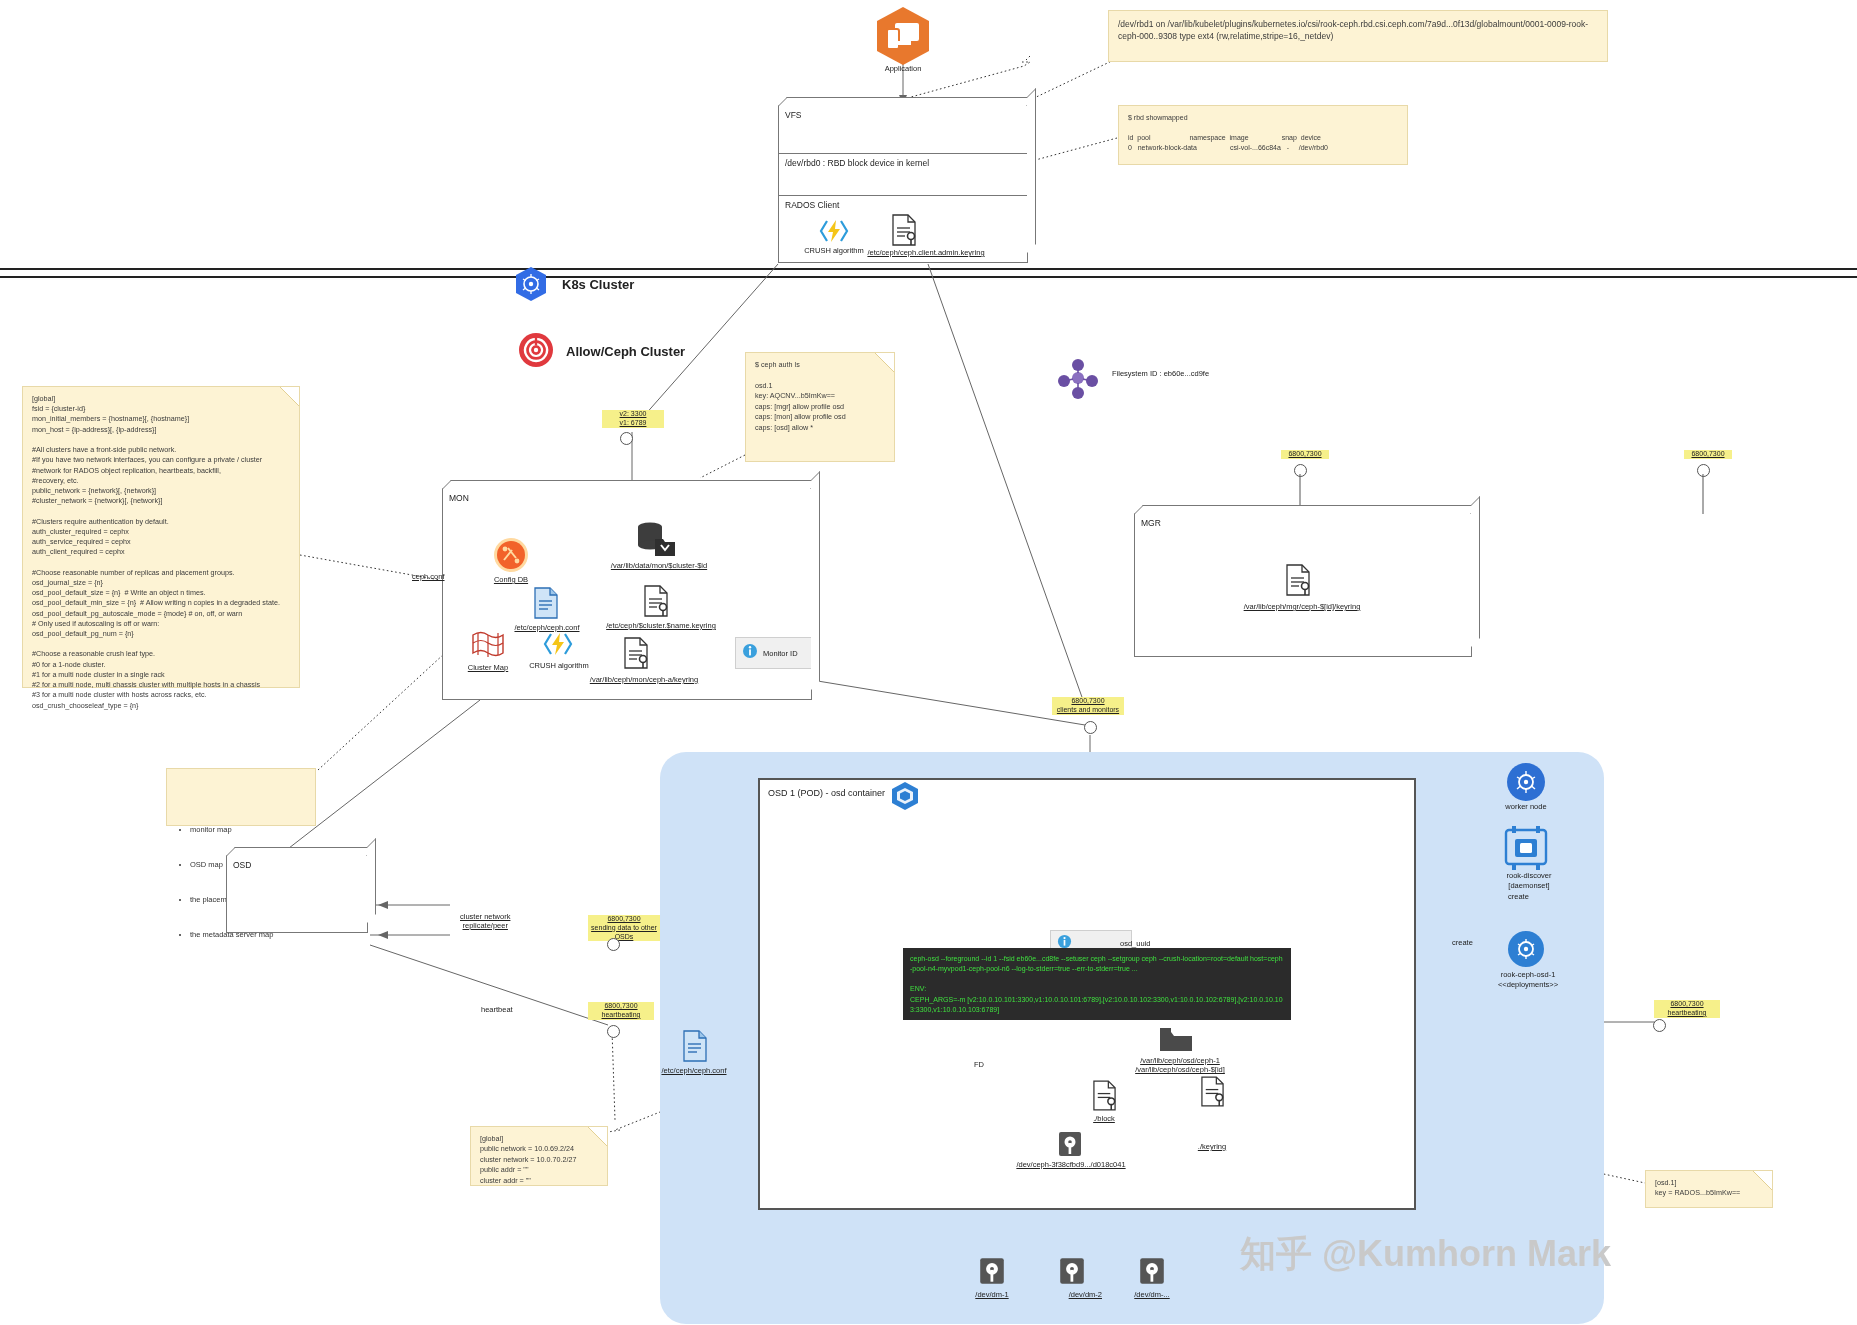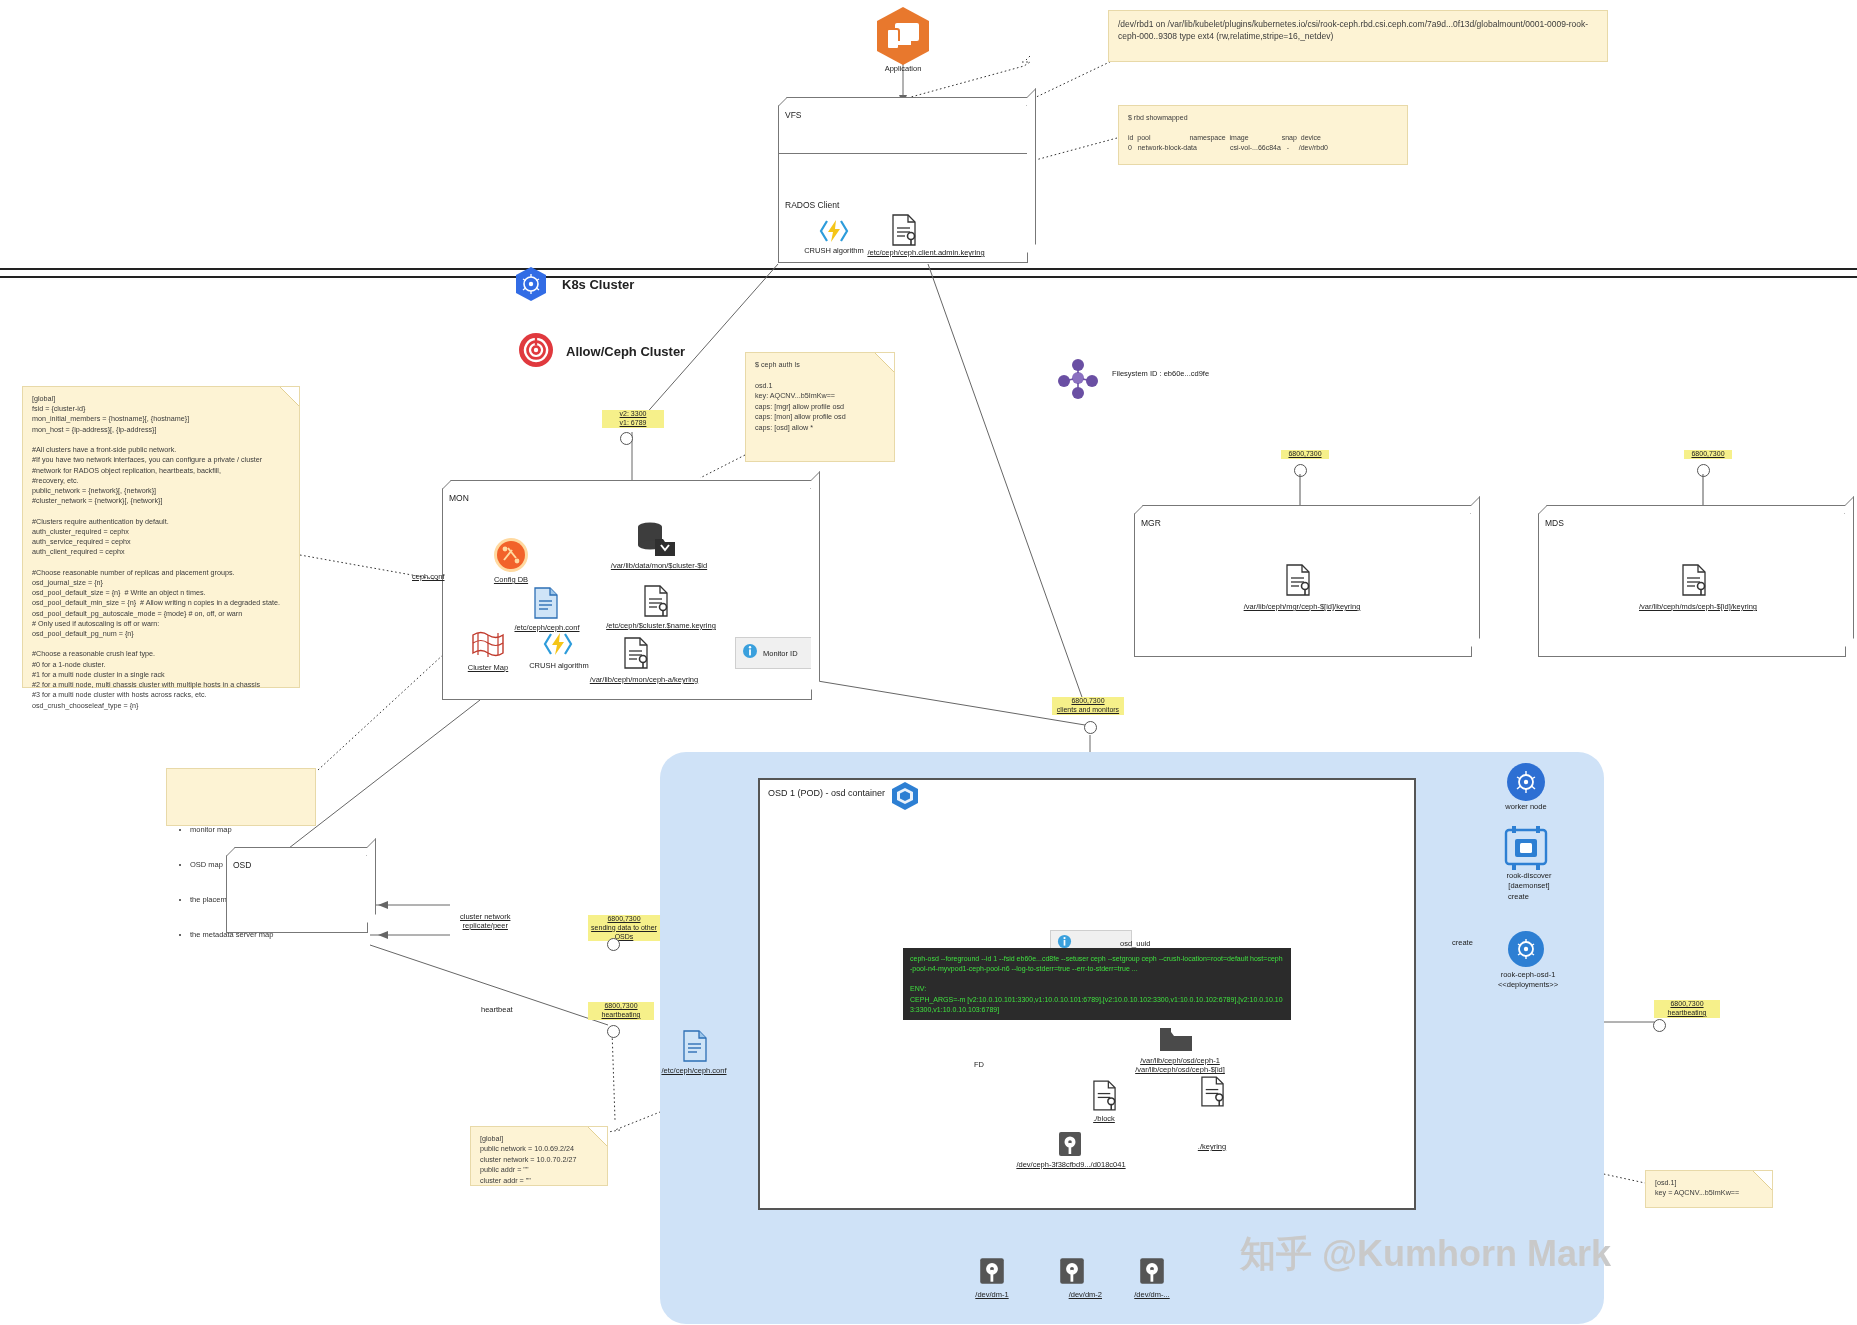--- a/index.html
+++ b/index.html
@@ -118,20 +118,23 @@
       <rect x="14" y="24" width="12" height="20" rx="2" fill="#fff" stroke="#e8782d" stroke-width="2"></rect>
       <rect x="24" y="36" width="14" height="4" fill="#fff"></rect>
     </svg>
   </div>
   <div class="abs cap" style="left:863px;top:64px;width:80px;">Application</div>
 
   <div class="abs box3d" style="left:778px;top:105px;width:250px;height:158px;">
     <div class="abs" style="left:0;top:0;width:100%;height:48px;border-bottom:1px solid #777;box-sizing:border-box;">
       <span class="boxlabel">VFS</span>
     </div>
+    <div class="abs" style="left:0;top:48px;width:100%;height:42px;border-bottom:1px solid #777;box-sizing:border-box;">
+      <span class="boxlabel">/dev/rbd0 : RBD block device in kernel</span>
+    </div>
     <div class="abs" style="left:0;top:90px;width:100%;height:68px;box-sizing:border-box;">
       <span class="boxlabel">RADOS Client</span>
       <div class="abs" style="left:40px;top:22px;">
         <svg width="30" height="26" viewBox="0 0 30 26">
           <path d="M8,3 L2,13 L8,23" stroke="#2d9cdb" stroke-width="2.2" fill="none"></path>
           <path d="M22,3 L28,13 L22,23" stroke="#2d9cdb" stroke-width="2.2" fill="none"></path>
           <polygon points="17,2 9,14 14,14 12,24 21,11 16,11" fill="#f5c518"></polygon>
         </svg>
       </div>
       <div class="abs cap" style="left:18px;top:50px;width:74px;">CRUSH algorithm</div>
@@ -349,35 +352,20 @@
       </svg>
     </div>
     <div class="abs cap u" style="left:92px;top:88px;width:150px;">/var/lib/ceph/mgr/ceph-$[id]/keyring</div>
   </div>
 
   <div class="abs hl" style="left:1684px;top:450px;width:46px;">6800,7300</div>
   <div class="abs port" style="left:1697px;top:464px;"></div>
   <svg class="abs" style="left:1702px;top:474px;width:4px;height:40px;">
     <line x1="1" y1="0" x2="1" y2="40" stroke="#555" stroke-width="1"></line>
   </svg>
-  <div class="abs box3d" style="left:1538px;top:513px;width:308px;height:144px;">
-    <span class="boxlabel">MDS</span>
-    <div class="abs" style="left:142px;top:50px;">
-      <svg width="26" height="32" viewBox="0 0 26 32">
-        <path d="M2,1 H17 L24,8 V31 H2 Z" fill="#fff" stroke="#333" stroke-width="1.3"></path>
-        <path d="M17,1 V8 H24" fill="none" stroke="#333" stroke-width="1.3"></path>
-        <line x1="6" y1="14" x2="19" y2="14" stroke="#333" stroke-width="1.3"></line>
-        <line x1="6" y1="18" x2="19" y2="18" stroke="#333" stroke-width="1.3"></line>
-        <line x1="6" y1="22" x2="14" y2="22" stroke="#333" stroke-width="1.3"></line>
-        <circle cx="20" cy="22" r="3.5" fill="none" stroke="#333" stroke-width="1.6"></circle>
-        <line x1="20" y1="25" x2="20" y2="31" stroke="#333" stroke-width="1.6"></line>
-      </svg>
-    </div>
-    <div class="abs cap u" style="left:84px;top:88px;width:150px;">/var/lib/ceph/mds/ceph-$[id]/keyring</div>
-  </div>
 
   <div class="abs" style="left:1055px;top:355px;">
     <svg width="46" height="46" viewBox="0 0 46 46">
       <circle cx="23" cy="10" r="6" fill="#6a4fa3"></circle>
       <circle cx="9" cy="26" r="6" fill="#6a4fa3"></circle>
       <circle cx="37" cy="26" r="6" fill="#6a4fa3"></circle>
       <circle cx="23" cy="38" r="6" fill="#6a4fa3"></circle>
       <circle cx="23" cy="23" r="6" fill="#8a6fc0"></circle>
       <g stroke="#6a4fa3" stroke-width="1.6">
         <line x1="23" y1="14" x2="23" y2="18"></line>
@@ -577,17 +565,17 @@
   <div class="abs nodecap" style="left:1466px;top:970px;width:124px;white-space:pre-line;">rook-ceph-osd-1
 &lt;&lt;deployments&gt;&gt;</div>
   <div class="abs lbl" style="left:1452px;top:938px;">create</div>
 
   <div class="abs note folded" style="left:470px;top:1126px;width:138px;height:60px;font-size:7.2px;">[global]
 public network = 10.0.69.2/24
 cluster network = 10.0.70.2/27
 public addr = ""
 cluster addr = ""</div>
   <div class="abs note folded" style="left:1645px;top:1170px;width:128px;height:38px;font-size:7.2px;">[osd.1]
-key = AQCNV...b5ImKw==</div>
+key = RADOS...b5ImKw==</div>
 
   <div class="abs wm" style="left:1240px;top:1230px;">知乎 @Kumhorn Mark</div>
 
 </div>
 
 </body></html>

